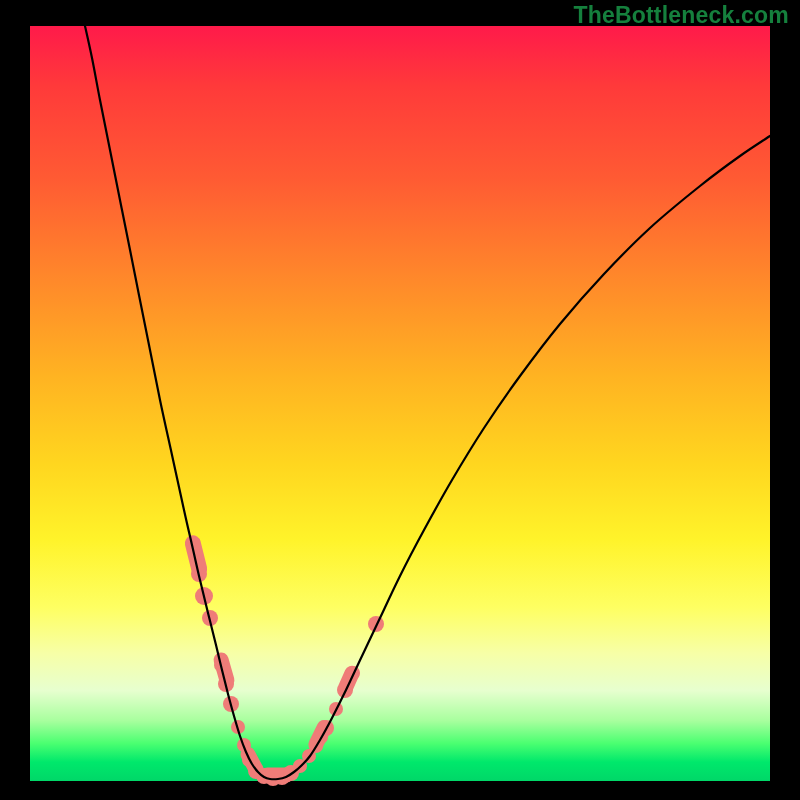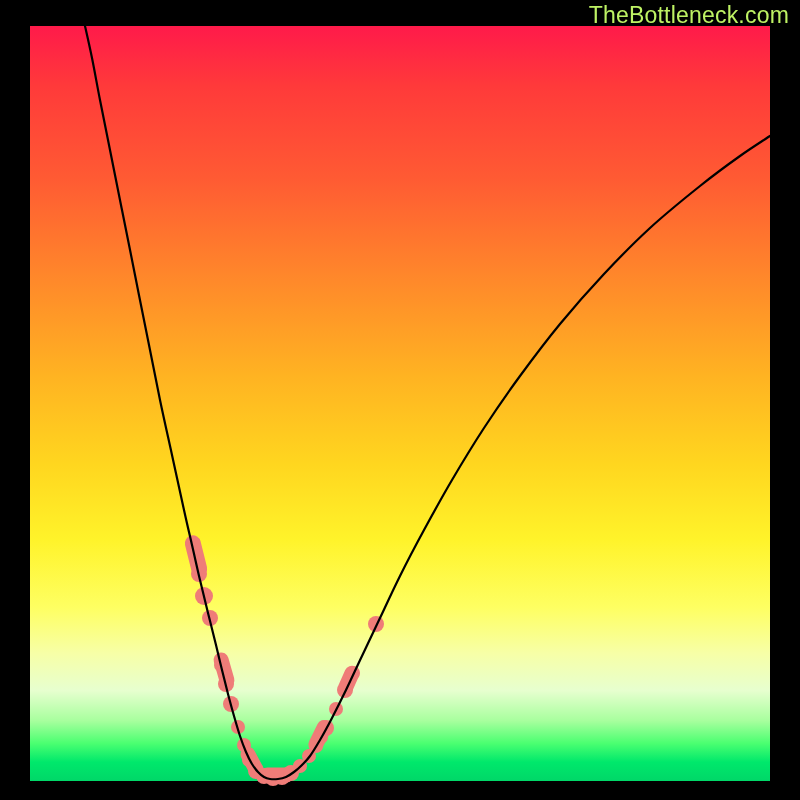--- a/index.html
+++ b/index.html
@@ -38,23 +38,23 @@
     position: absolute;
     left: 0;
     top: 0;
     width: 800px;
     height: 800px;
   }
   .watermark {
     position: absolute;
     top: 2px;
     right: 11px;
-    color: #bef264;
+    color: #15803d;
     font-size: 23px;
-    font-weight: 400;
+    font-weight: 700;
     letter-spacing: 0.2px;
     user-select: none;
   }
 </style>
 </head>
 <body>
 
 <div class="frame"></div>
 
 <svg class="svg-layer" viewBox="0 0 800 800">

